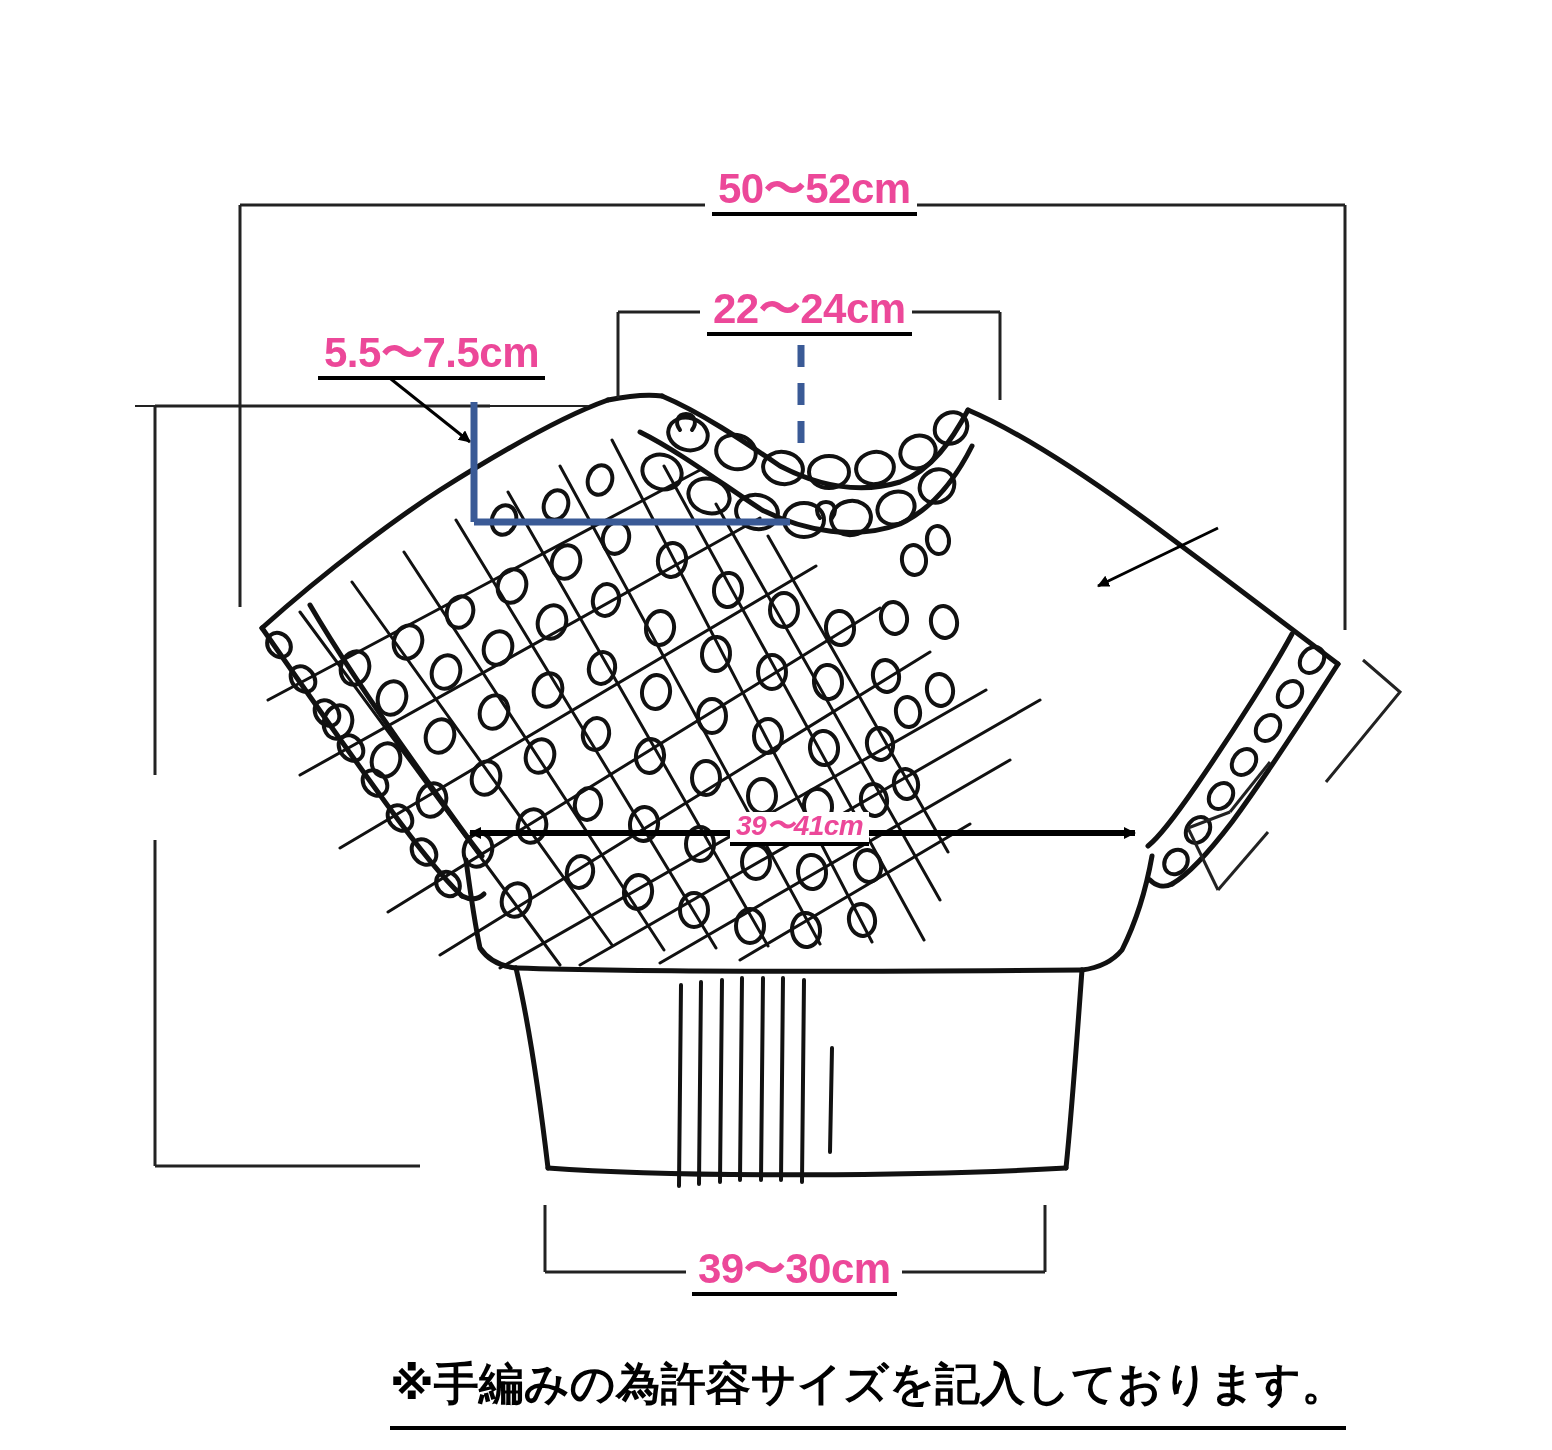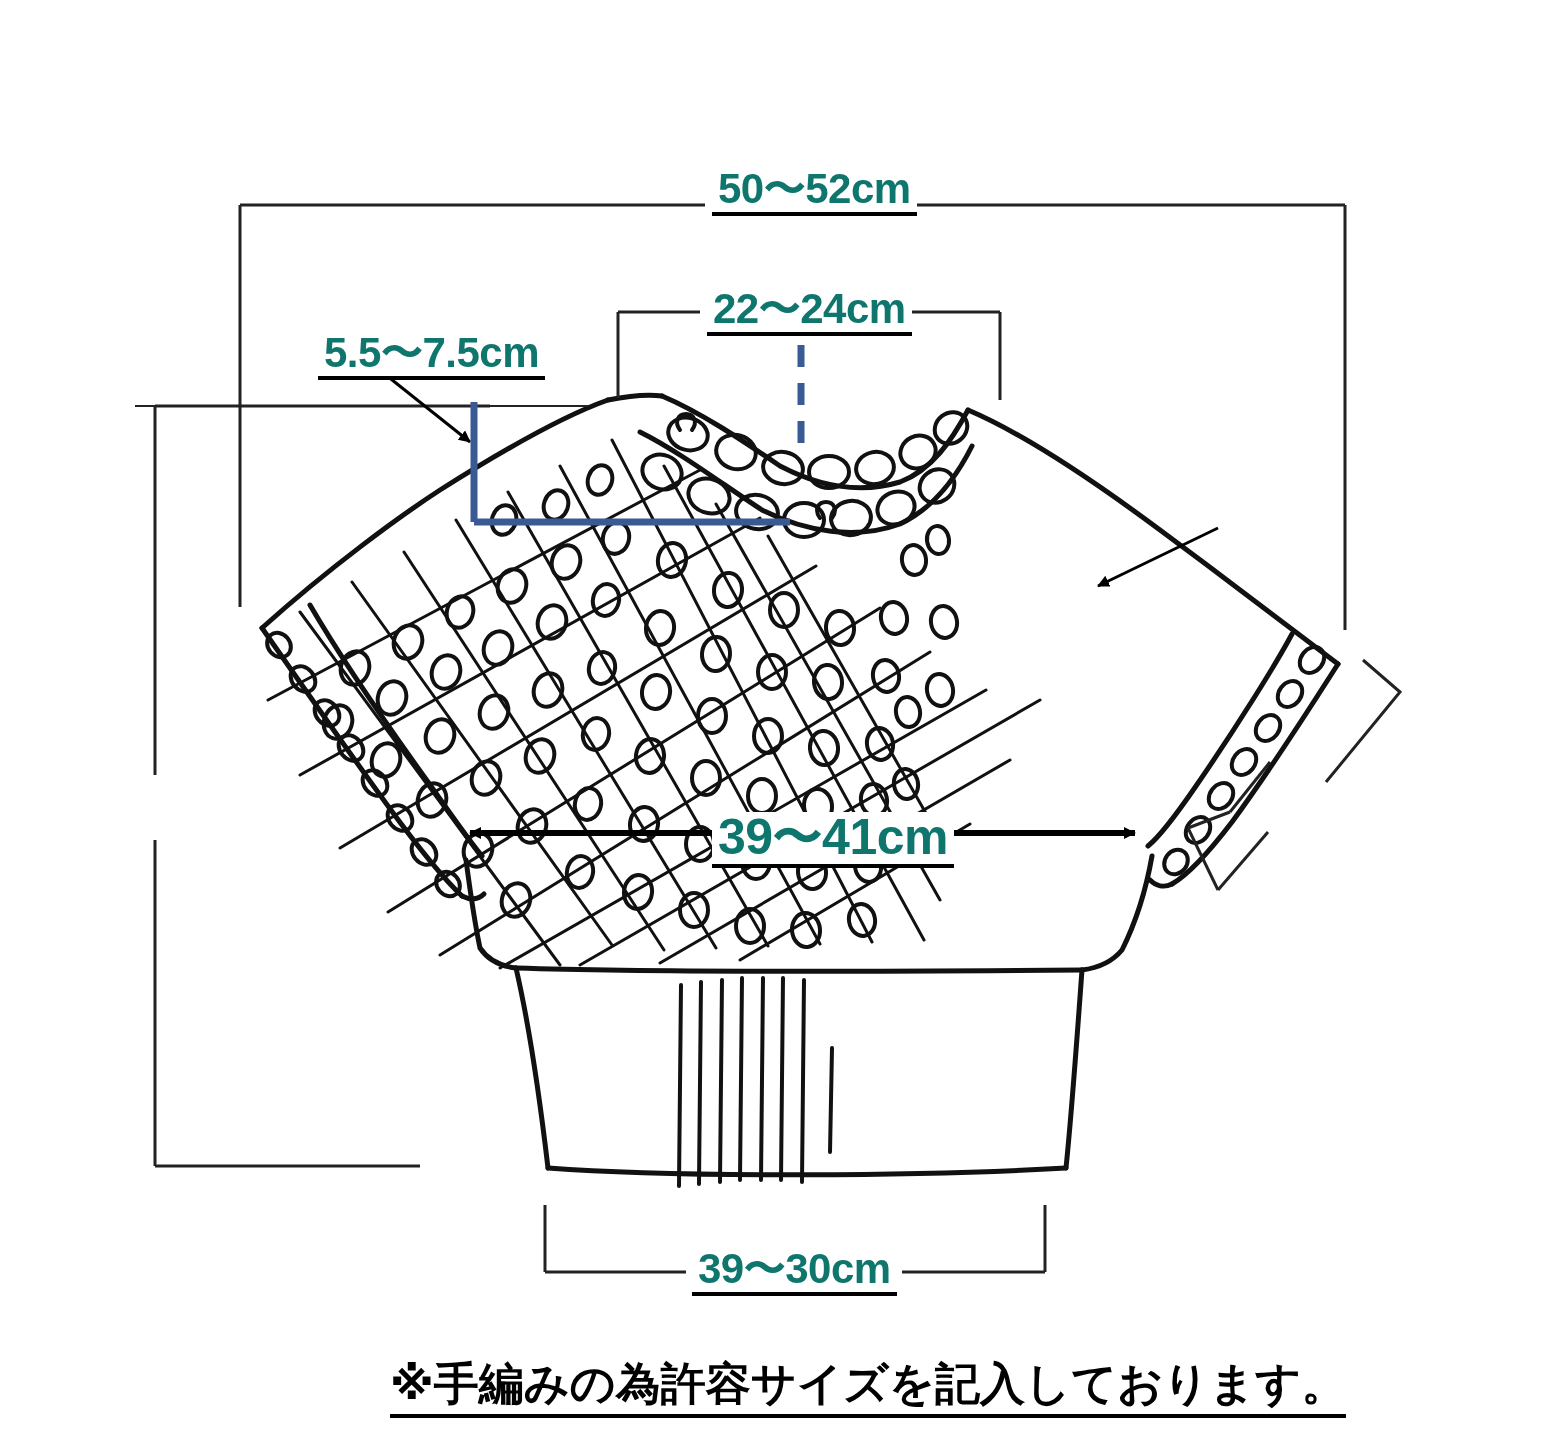--- a/index.html
+++ b/index.html
@@ -22,52 +22,52 @@
     position: absolute;
     left: 0;
     top: 0;
     width: 1552px;
     height: 1450px;
   }
   .dim-label {
     position: absolute;
     font-family: "Liberation Sans", sans-serif;
     font-weight: bold;
-    color: #0f766e;
+    color: #ec4899;
     white-space: nowrap;
     background: #ffffff;
     letter-spacing: -0.5px;
     line-height: 1.0;
   }
   .dim-label .txt {
     display: inline-block;
     border-bottom: 4px solid #000000;
     padding: 0 6px 2px 6px;
   }
   #label-top      { left: 712px;  top: 168px;  font-size: 42px; }
   #label-shoulder { left: 318px;  top: 298px;  font-size: 42px; margin-top: 34px; }
   #label-neck     { left: 707px;  top: 288px;  font-size: 42px; }
   #label-length   { left: 68px;   top: 780px;  font-size: 42px; }
-  #label-bust     { left: 712px;  top: 812px;  font-size: 50px; }
+  #label-bust     { left: 730px;  top: 812px;  font-size: 28px; font-style: italic; }
   #label-sleeve   { left: 1283px; top: 780px;  font-size: 42px; }
   #label-hem      { left: 692px;  top: 1248px; font-size: 42px; }
   #caption {
     position: absolute;
     left: 390px;
     top: 1354px;
     font-size: 45px;
     font-weight: bold;
     color: #000000;
     white-space: nowrap;
     font-family: "DejaVu Sans", sans-serif;
   }
   #caption .txt {
     display: inline-block;
     border-bottom: 4px solid #000000;
-    padding-bottom: 0;
+    padding-bottom: 12px;
   }
 </style>
 </head>
 <body>
 
 <div id="page">
 
   <svg id="canvas" viewBox="0 0 1552 1450" xmlns="http://www.w3.org/2000/svg">
 
     <defs>

